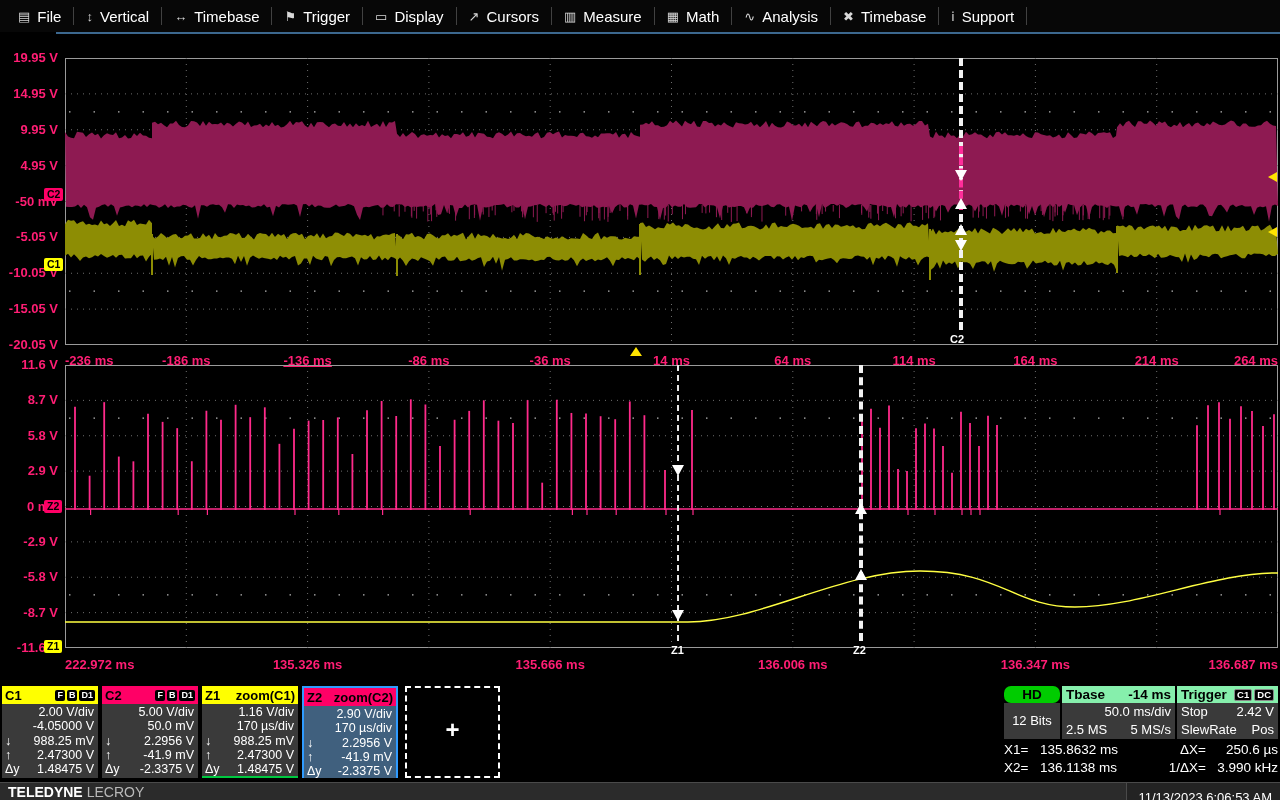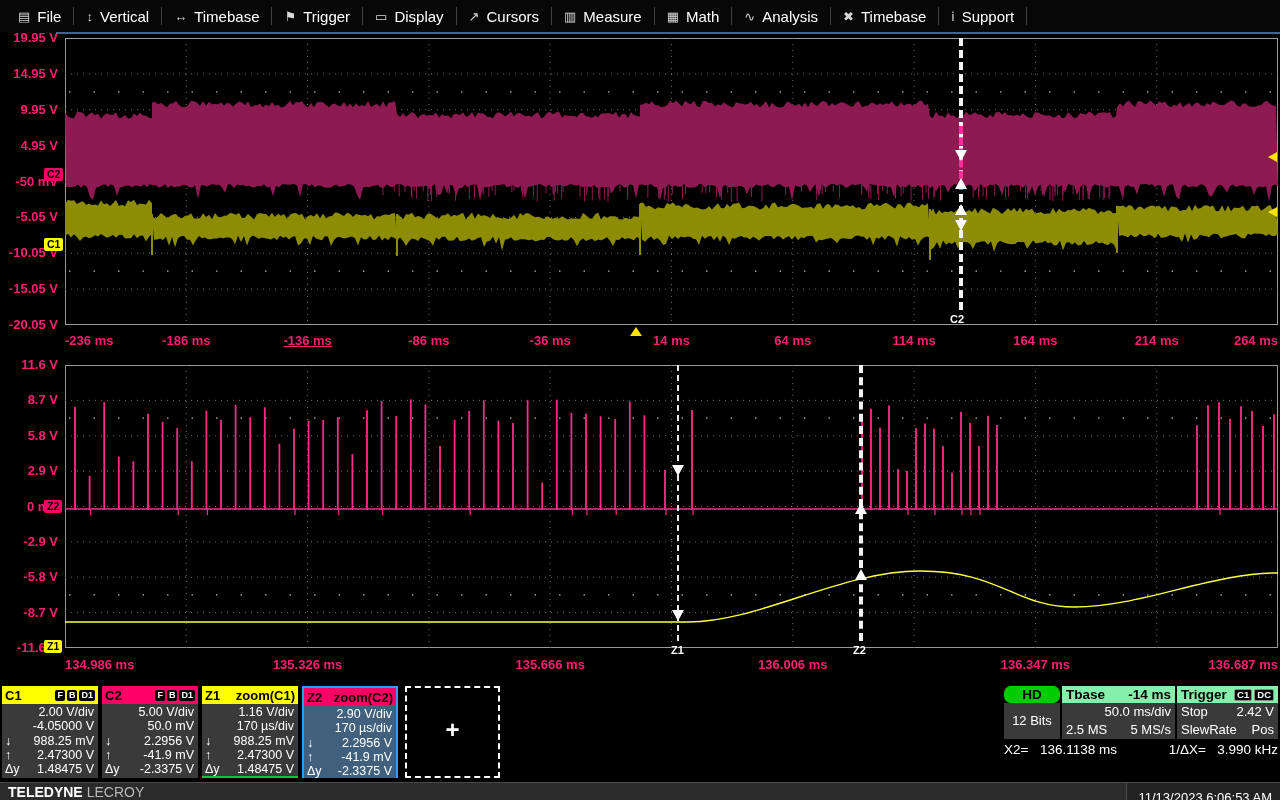--- a/index.html
+++ b/index.html
@@ -11,21 +11,21 @@
            display:flex;align-items:center;padding-left:6px;box-sizing:border-box;}
   .mi{display:flex;align-items:center;height:100%;padding:0 12px;cursor:default;}
   .mi .ic{margin-right:7px;color:#d8d8d8;font-size:13px;line-height:1;}
   .mi .lb{color:#ffffff;font-size:15px;}
   .mdiv{width:1px;height:18px;background:#414141;}
 
   
   #screen{position:absolute;top:32px;left:0;width:1280px;height:652px;background:#000;}
   #bluesep{position:absolute;top:0;left:56px;right:0;height:2px;background:#3c688f;}
   .plot{position:absolute;left:0;width:1280px;}
-  #plot-upper{top:0;height:318px;}
+  #plot-upper{top:20px;height:318px;}
   #plot-lower{top:320px;height:332px;}
   .gsvg{position:absolute;left:65px;}
   .ylab{position:absolute;left:0;width:58px;text-align:right;color:#ff1e74;
         font-size:13px;font-weight:bold;white-space:nowrap;}
   .xlab{position:absolute;color:#ff1e74;font-size:13px;font-weight:bold;white-space:nowrap;}
   .cbadge{position:absolute;font-size:10.5px;font-weight:bold;color:#000;
           padding:0 3px;border-radius:2px;line-height:13px;}
   .cursorline{position:absolute;width:0;}
   .curlab{position:absolute;color:#fff;font-size:11px;font-weight:bold;text-shadow:0 0 2px #000;}
   .arr{position:absolute;width:0;height:0;border-left:6px solid transparent;border-right:6px solid transparent;}
@@ -356,21 +356,21 @@
     <div class="plot" id="plot-lower">
         <div class="ylab" style="top: 5px;">11.6 V</div>
         <div class="ylab" style="top: 40.375px;">8.7 V</div>
         <div class="ylab" style="top: 75.75px;">5.8 V</div>
         <div class="ylab" style="top: 111.125px;">2.9 V</div>
         <div class="ylab" style="top: 146.5px;">0 mV</div>
         <div class="ylab" style="top: 181.875px;">-2.9 V</div>
         <div class="ylab" style="top: 217.25px;">-5.8 V</div>
         <div class="ylab" style="top: 252.625px;">-8.7 V</div>
         <div class="ylab" style="top: 288px;">-11.6 V</div>
-        <div class="xlab" style="top: 305px; left: 65px; transform: none;">134.986 ms</div>
+        <div class="xlab" style="top: 305px; left: 65px; transform: none;">222.972 ms</div>
         <div class="xlab" style="top: 305px; left: 307.6px; transform: translateX(-50%);">135.326 ms</div>
         <div class="xlab" style="top: 305px; left: 550.2px; transform: translateX(-50%);">135.666 ms</div>
         <div class="xlab" style="top: 305px; left: 792.8px; transform: translateX(-50%);">136.006 ms</div>
         <div class="xlab" style="top: 305px; left: 1035.4px; transform: translateX(-50%);">136.347 ms</div>
         <div class="xlab" style="top: 305px; left: 1278px; transform: translateX(-100%);">136.687 ms</div>
         <div class="cbadge" style="left: 44px; top: 148px; background: rgb(255, 0, 102);">Z2</div>
         <div class="cbadge" style="left: 44px; top: 288px; background: rgb(255, 255, 0);">Z1</div>
         <svg width="1213" height="283" viewBox="0 0 1213 283" class="gsvg" style="top: 13px;">
           <rect x="0.5" y="0.5" width="1212" height="282" fill="none" stroke="#9a9a9a" stroke-width="1"></rect>
           <line x1="121.3" y1="0" x2="121.3" y2="283" stroke="#6e6e6e" stroke-width="1" stroke-dasharray="1,5"></line>
@@ -651,20 +651,26 @@
         </div>
         <div class="prow">
           <span>SlewRate</span>
           <span class="mla">Pos</span>
         </div>
       </div>
     </div>
 
     <div id="readout">
       <div class="rrow">
+        <span class="r1">X1=</span>
+        <span class="r2">135.8632 ms</span>
+        <span class="r3">ΔX=</span>
+        <span class="r4">250.6 µs</span>
+      </div>
+      <div class="rrow">
         <span class="r1">X2=</span>
         <span class="r2">136.1138 ms</span>
         <span class="r3">1/ΔX=</span>
         <span class="r4">3.990 kHz</span>
       </div>
     </div>
   </div>
 
   <div id="statusbar">
     <span id="brand">

